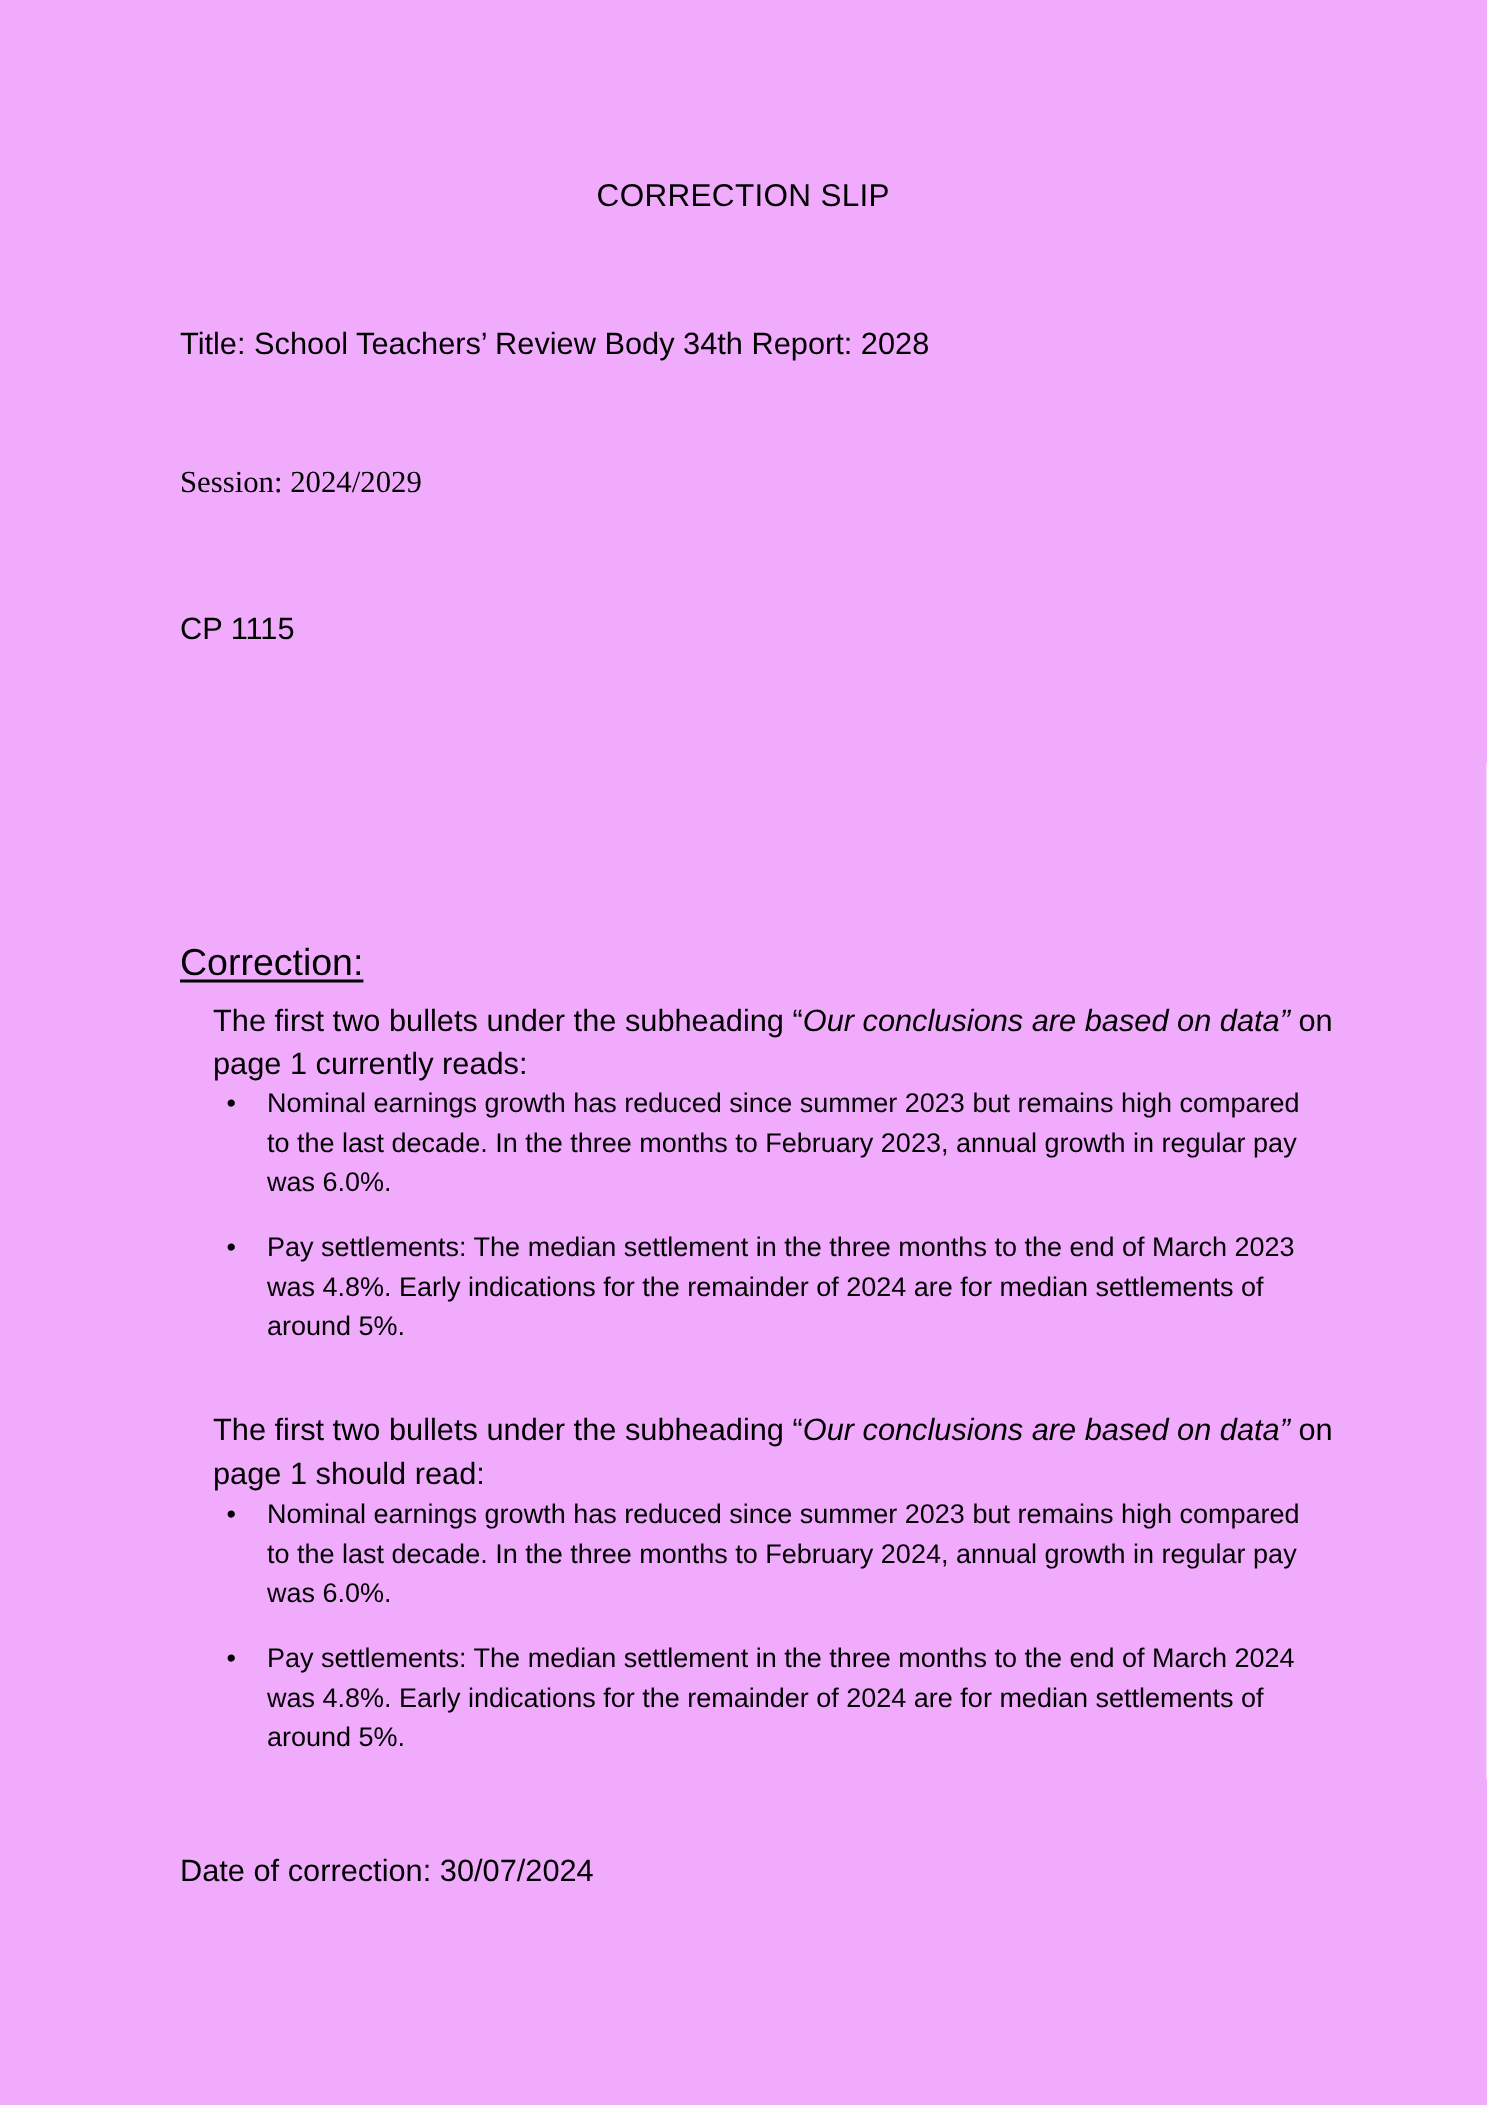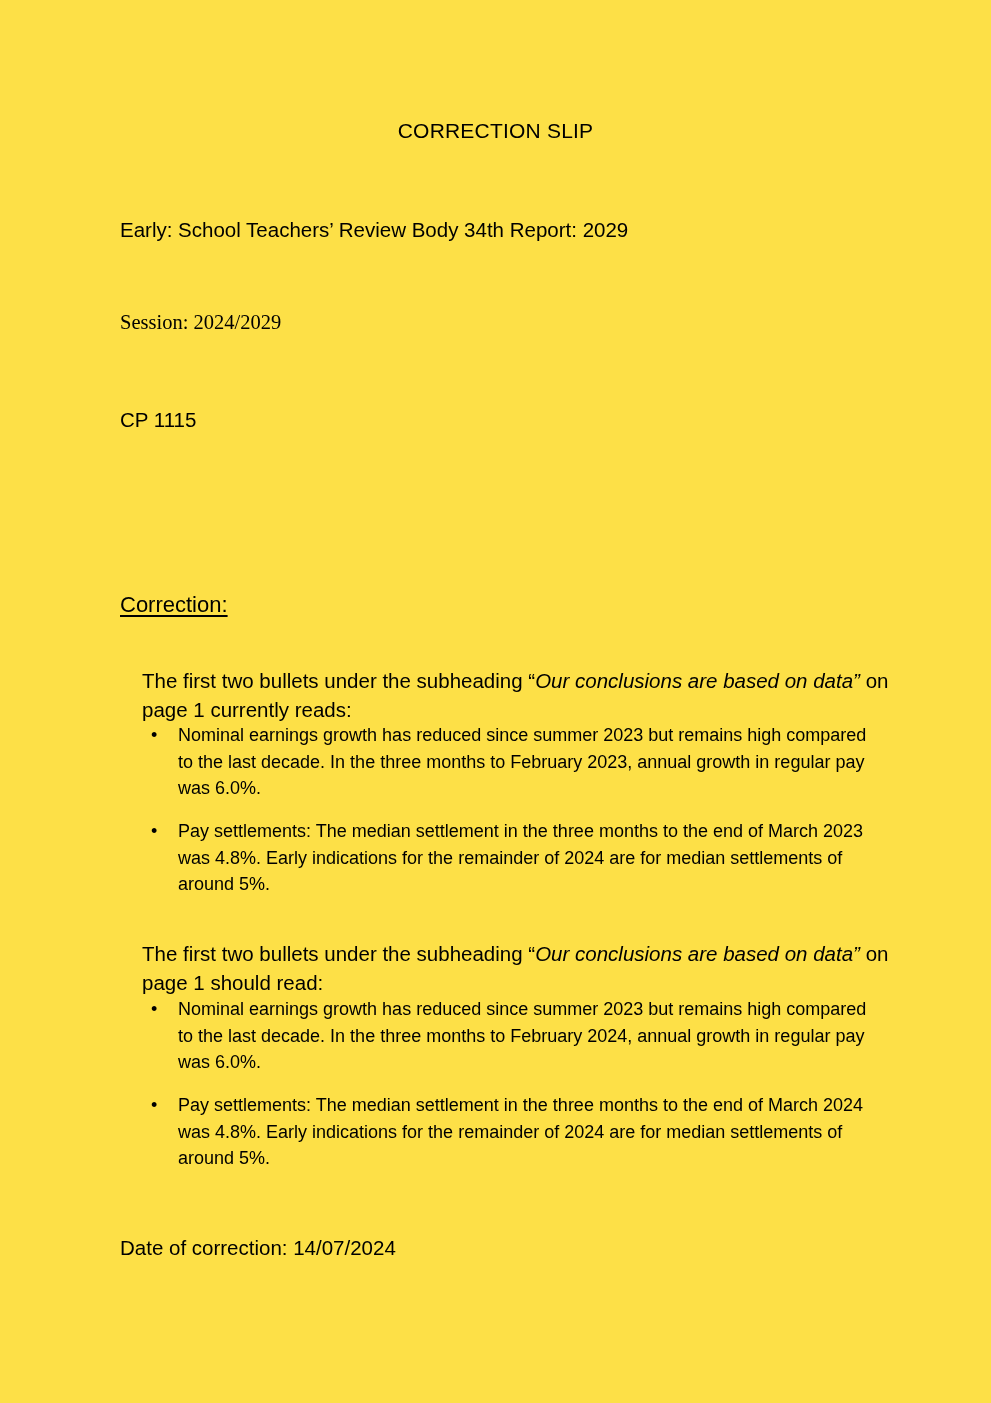--- a/index.html
+++ b/index.html
@@ -9,21 +9,21 @@
     background: #ffffff;
   }
   body {
     font-family: "Liberation Sans", sans-serif;
     color: #000000;
   }
   .page {
     position: relative;
     width: 991px;
     height: 1403px;
-    background: #fde047;
+    background: #f0abfc;
     margin: 0 auto;
     overflow: hidden;
     box-sizing: border-box;
   }
   .doc-title {
     position: absolute;
     top: 118px;
     left: 0;
     width: 991px;
     text-align: center;
@@ -44,22 +44,22 @@
   .meta-line.m3 { top: 407px; }
   .meta-line.m4 { top: 501px; }
 
   .isbn-value {
     color: #55606b;
   }
 
   .correction-heading {
     position: absolute;
     left: 120px;
-    top: 592px;
-    font-size: 22px;
+    top: 628px;
+    font-size: 25px;
     text-decoration: underline;
     text-underline-offset: 3px;
   }
 
   .para {
     position: absolute;
     left: 120px;
     width: 752px;
     font-size: 20.5px;
     line-height: 1.42;
@@ -113,22 +113,22 @@
   }
 </style>
 </head>
 <body>
 
 <div class="page">
 
   <div class="doc-title">CORRECTION SLIP</div>
 
   <div class="meta-line m1">
-    <span>Early:</span>
-    <span>School Teachers’ Review Body 34th Report: 2029</span>
+    <span>Title:</span>
+    <span>School Teachers’ Review Body 34th Report: 2028</span>
   </div>
 
   <div class="meta-line m2">
     <span>Session:</span>
     <span>2024/2029</span>
   </div>
 
   <div class="meta-line m3">
     <span>CP 1115</span>
   </div>
@@ -159,15 +159,15 @@
     <li class="bullet-item">
       <span class="bullet-marker">•</span>
       <b>Nominal earnings growth</b><span> has reduced since summer 2023 but remains high compared to the last decade. In the three months to February 2024, annual growth in regular pay was 6.0%.</span>
     </li>
     <li class="bullet-item">
       <span class="bullet-marker">•</span>
       <b>Pay settlements:</b><span> The median settlement in the three months to the end of March 2024 was 4.8%. Early indications for the remainder of 2024 are for median settlements of around 5%.</span>
     </li>
   </ul>
 
-  <div class="date-line">Date of correction: 14/07/2024</div>
+  <div class="date-line">Date of correction: 30/07/2024</div>
 
 </div>
 
 </body></html>

